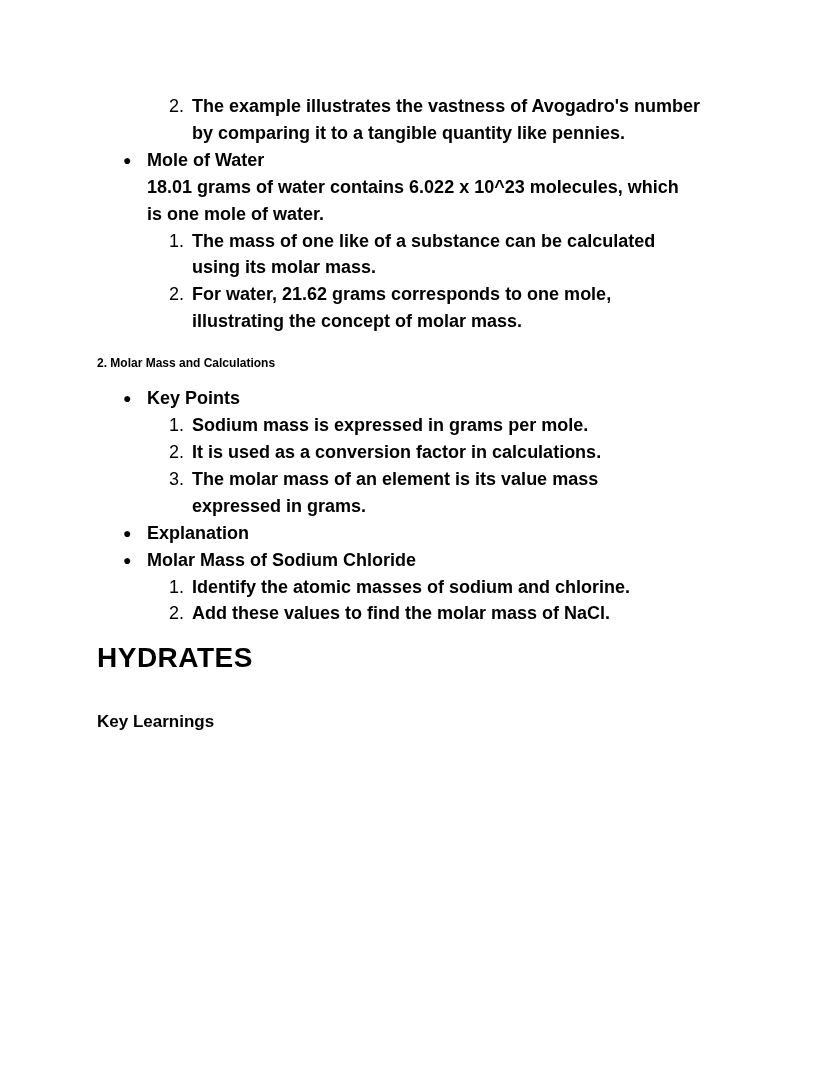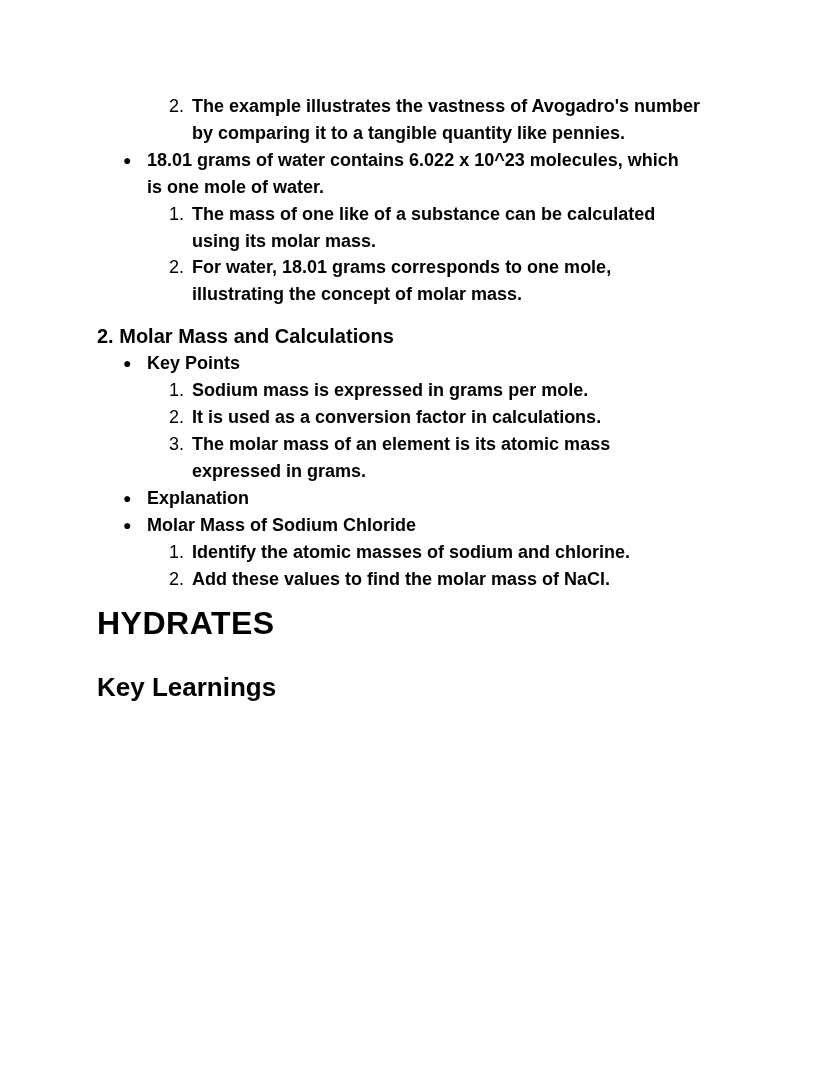--- a/index.html
+++ b/index.html
@@ -32,64 +32,65 @@
   .i2 { padding-left: 95px; }
   .i2 > .marker { left: 72px; }
   .item-title {
     font-weight: 700;
   }
   .item-body {
     white-space: pre-wrap;
     font-weight: bold;
   }
   .h-small {
-    font-size: 20px;
+    font-size: 12px;
     line-height: 20px;
     font-weight: 700;
-    margin: 18px 0 4px 0;
+    margin: 18px 0 12px 0;
   }
   .h-big {
-    font-size: 32px;
+    font-size: 28px;
     line-height: 38px;
     font-weight: 700;
     margin: 12px 0 0 0;
     letter-spacing: 0.5px;
   }
   .h-mid {
-    font-size: 26px;
+    font-size: 17px;
     line-height: 26px;
     font-weight: 700;
     margin: 32px 0 0 0;
   }
 </style>
 </head>
 <body>
 
 <div class="doc">
 
   <div class="row i2">
     <span class="marker">2.</span>
     <div class="item-body">The example illustrates the vastness of Avogadro's number
 by comparing it to a tangible quantity like pennies.</div>
   </div>
 
   <div>
     <div class="row i1">
       <span class="marker">●</span>
+      <div class="item-title">Mole of Water</div>
       <div class="item-body">18.01 grams of water contains 6.022 x 10^23 molecules, which
 is one mole of water.</div>
     </div>
     <div class="row i2">
       <span class="marker">1.</span>
       <div class="item-body">The mass of one like of a substance can be calculated
 using its molar mass.</div>
     </div>
     <div class="row i2">
       <span class="marker">2.</span>
-      <div class="item-body">For water, 18.01 grams corresponds to one mole,
+      <div class="item-body">For water, 21.62 grams corresponds to one mole,
 illustrating the concept of molar mass.</div>
     </div>
   </div>
 
   <div class="h-small">2. Molar Mass and Calculations</div>
 
   <div>
 
     <div class="row i1">
       <span class="marker">●</span>
@@ -98,21 +99,21 @@
     <div class="row i2">
       <span class="marker">1.</span>
       <div class="item-body">Sodium mass is expressed in grams per mole.</div>
     </div>
     <div class="row i2">
       <span class="marker">2.</span>
       <div class="item-body">It is used as a conversion factor in calculations.</div>
     </div>
     <div class="row i2">
       <span class="marker">3.</span>
-      <div class="item-body">The molar mass of an element is its atomic mass
+      <div class="item-body">The molar mass of an element is its value mass
 expressed in grams.</div>
     </div>
 
     <div class="row i1">
       <span class="marker">●</span>
       <div class="item-title">Explanation</div>
     </div>
 
     <div class="row i1">
       <span class="marker">●</span>

